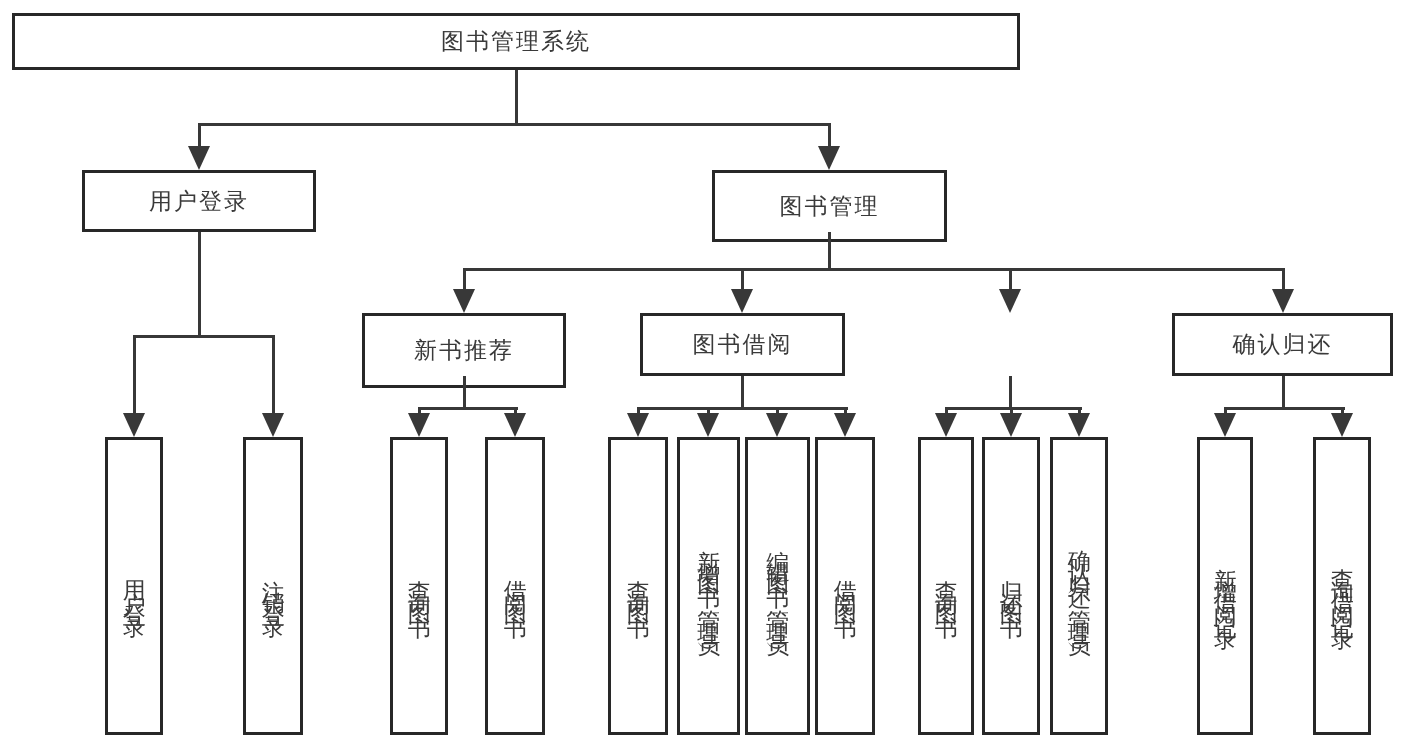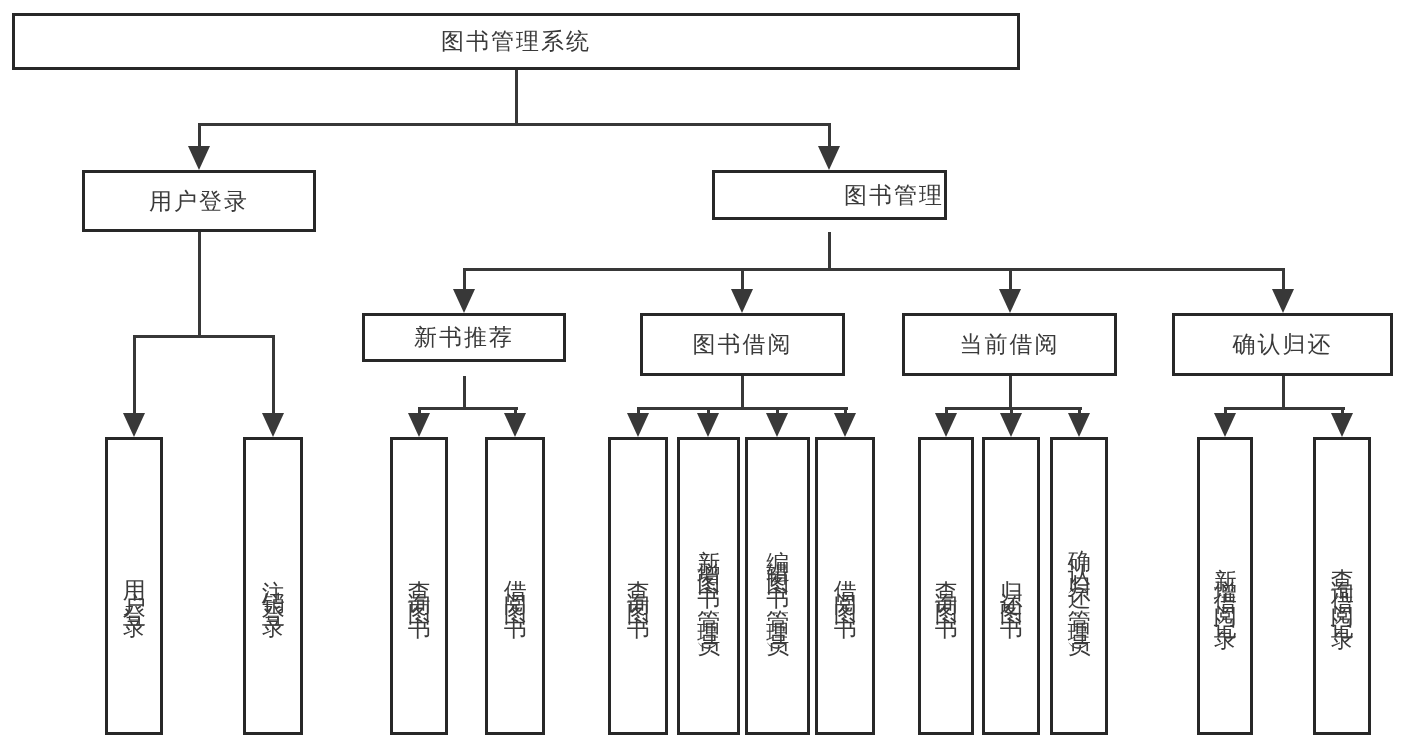--- a/index.html
+++ b/index.html
@@ -61,21 +61,21 @@
   <div class="vl" style="left:515px; top:70px; height:53px;"></div>
   <div class="hl" style="left:198px; top:123px; width:633px;"></div>
   <div class="vl" style="left:198px; top:123px; height:24px;"></div>
   <div class="vl" style="left:828px; top:123px; height:24px;"></div>
   <div class="arr" style="left:188px; top:146px;"></div>
   <div class="arr" style="left:818px; top:146px;"></div>
 
   <div class="box" style="left:82px; top:170px; width:234px; height:62px;">
     <span class="h-label">用户登录</span>
   </div>
-  <div class="box" style="left:712px; top:170px; width:235px; height:50px;justify-content:flex-end;">
+  <div class="box" style="left:712px; top:170px; width:235px; height:72px;">
     <span class="h-label">图书管理</span>
   </div>
 
   <div class="vl" style="left:198px; top:232px; height:103px;"></div>
   <div class="hl" style="left:133px; top:335px; width:142px;"></div>
   <div class="vl" style="left:133px; top:335px; height:78px;"></div>
   <div class="vl" style="left:272px; top:335px; height:78px;"></div>
   <div class="arr" style="left:123px; top:413px;"></div>
   <div class="arr" style="left:262px; top:413px;"></div>
 
@@ -83,28 +83,25 @@
   <div class="hl" style="left:463px; top:268px; width:822px;"></div>
   <div class="vl" style="left:463px; top:268px; height:21px;"></div>
   <div class="vl" style="left:741px; top:268px; height:21px;"></div>
   <div class="vl" style="left:1009px; top:268px; height:21px;"></div>
   <div class="vl" style="left:1282px; top:268px; height:21px;"></div>
   <div class="arr" style="left:453px; top:289px;"></div>
   <div class="arr" style="left:731px; top:289px;"></div>
   <div class="arr" style="left:999px; top:289px;"></div>
   <div class="arr" style="left:1272px; top:289px;"></div>
 
-  <div class="box" style="left:362px; top:313px; width:204px; height:49px;">
+  <div class="box" style="left:362px; top:313px; width:204px; height:75px;">
     <span class="h-label">新书推荐</span>
   </div>
   <div class="box" style="left:640px; top:313px; width:205px; height:63px;">
     <span class="h-label">图书借阅</span>
-  </div>
-  <div class="box" style="left:902px; top:313px; width:215px; height:63px;">
-    <span class="h-label">当前借阅</span>
   </div>
   <div class="box" style="left:1172px; top:313px; width:221px; height:63px;">
     <span class="h-label">确认归还</span>
   </div>
 
   <div class="vl" style="left:463px; top:376px; height:31px;"></div>
   <div class="hl" style="left:418px; top:407px; width:100px;"></div>
   <div class="vl" style="left:418px; top:407px; height:8px;"></div>
   <div class="vl" style="left:514px; top:407px; height:8px;"></div>
   <div class="arr" style="left:408px; top:413px;"></div>

